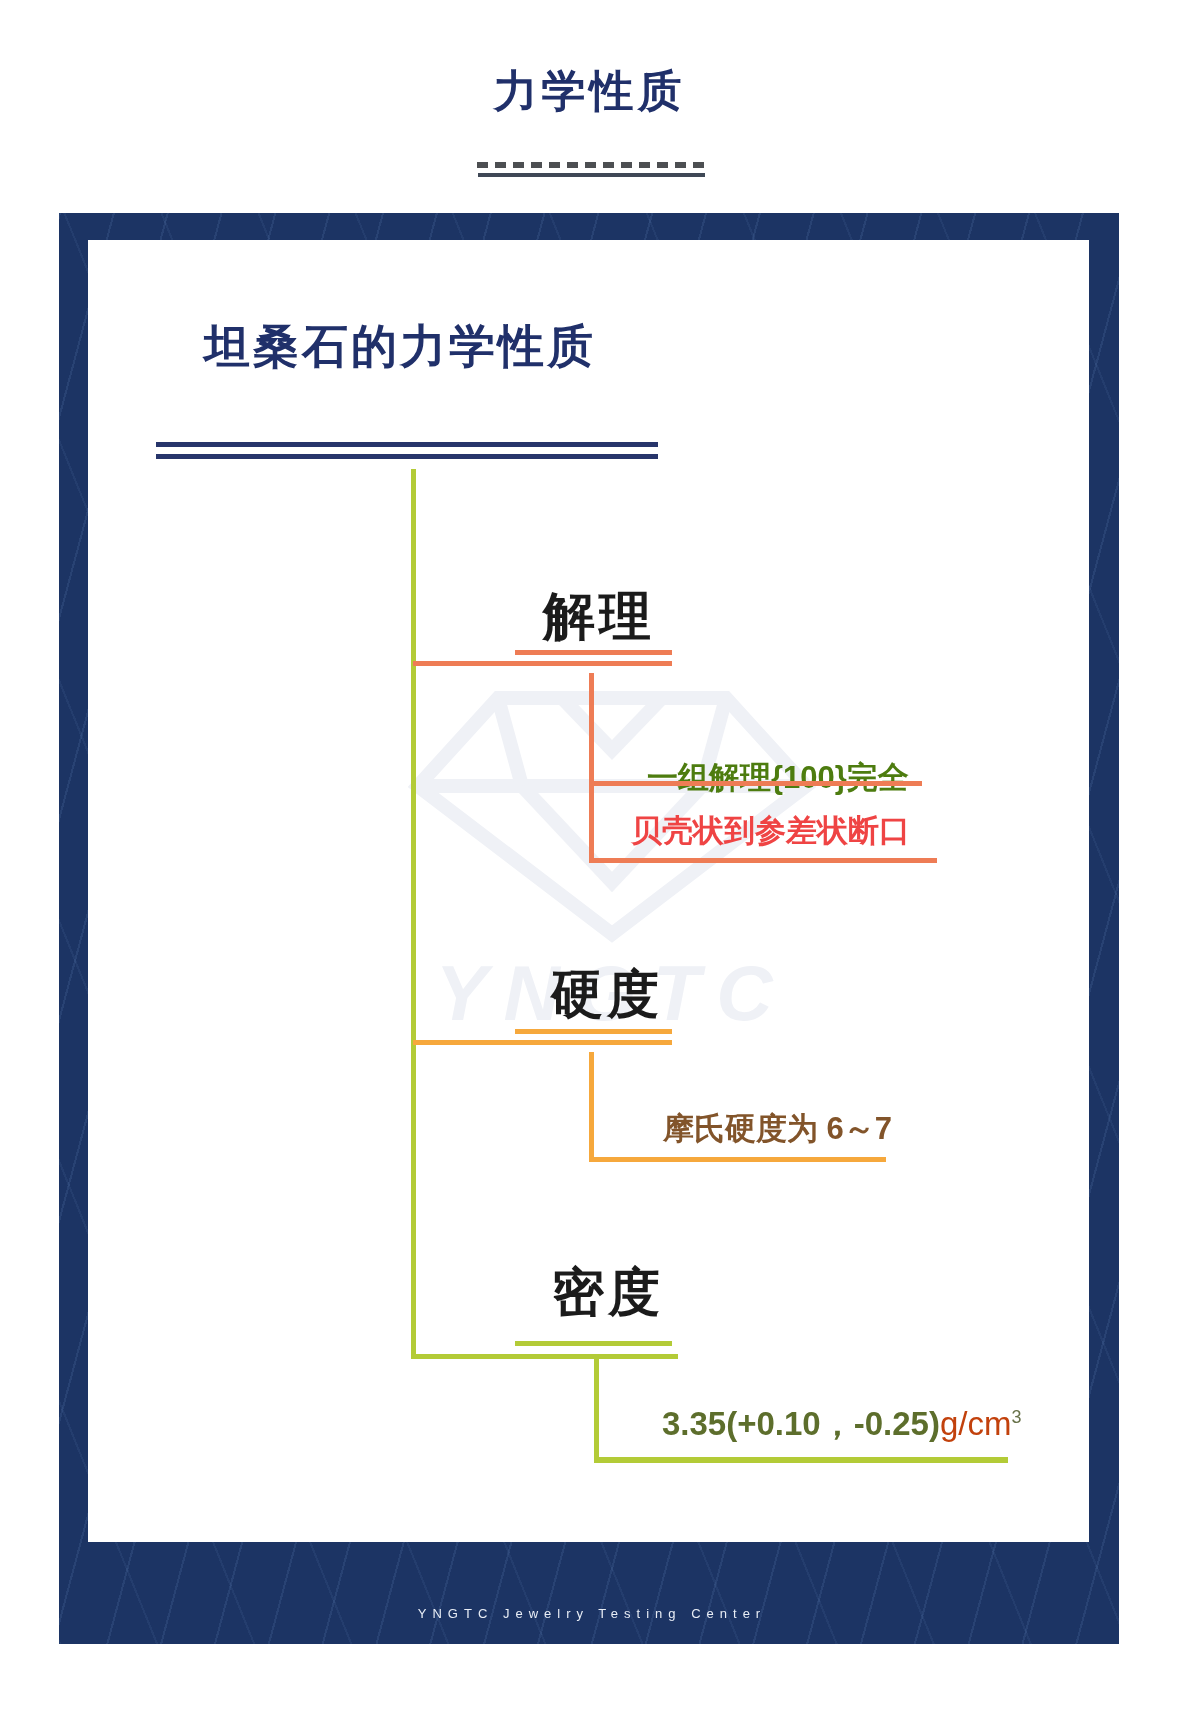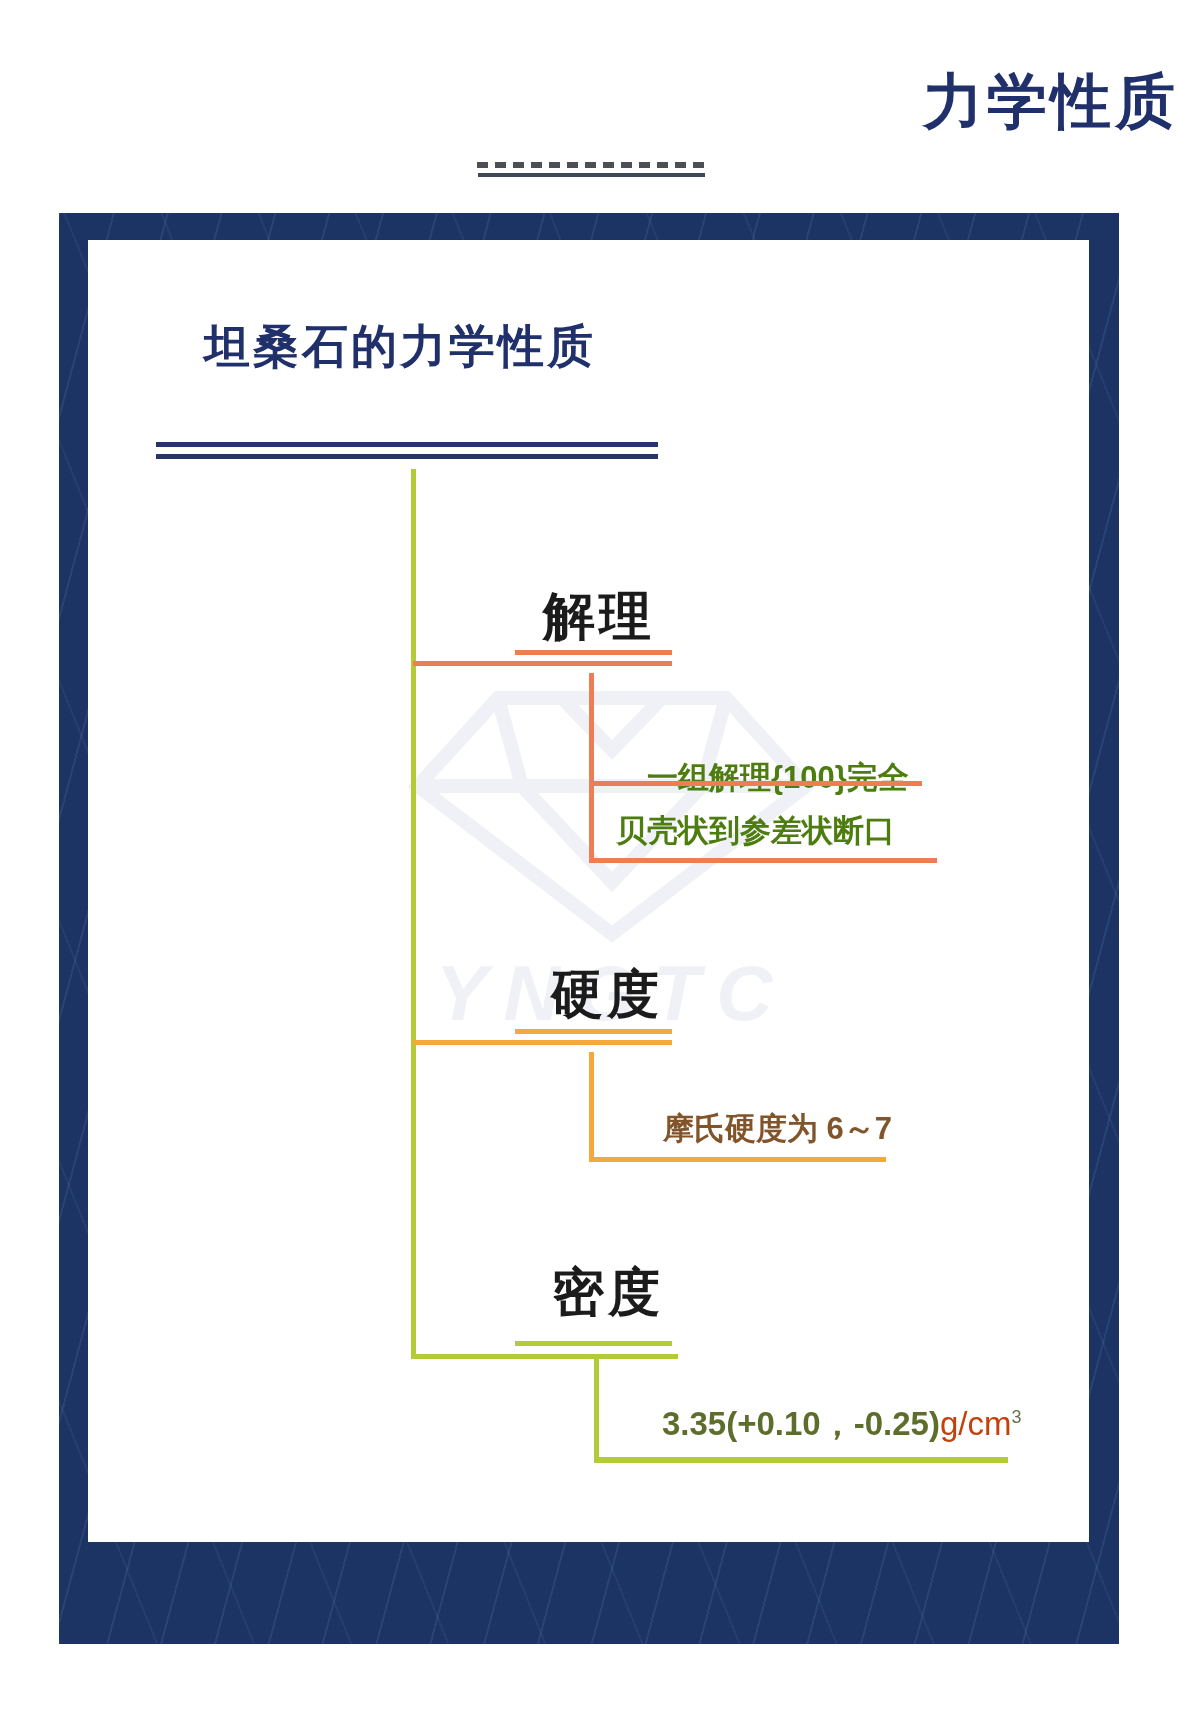--- a/index.html
+++ b/index.html
@@ -3,22 +3,22 @@
 <meta charset="utf-8">
 <style>
   html,body { margin:0; padding:0; background:#ffffff; }
   .page {
     position:relative; width:1179px; height:1734px; background:#ffffff;
     font-family:"Liberation Sans","DejaVu Sans",sans-serif; overflow:hidden;
   }
 
   
   .page-title {
-    position:absolute; top:62px; left:0; width:100%; text-align:right;
-    font-size:60px; font-weight:bold; color:#20306a; letter-spacing:4px;
+    position:absolute; top:62px; left:0; width:100%; text-align:center;
+    font-size:44px; font-weight:bold; color:#20306a; letter-spacing:4px;
   }
   .title-dashes {
     position:absolute; top:162px; left:477px; width:228px; height:6px;
     background:repeating-linear-gradient(90deg,#4d4f52 0 11px,transparent 11px 18px);
   }
   .title-rule {
     position:absolute; top:173px; left:478px; width:227px; height:4px; background:#3f4856;
   }
 
   
@@ -63,21 +63,21 @@
   }
   .child-text { position:absolute; font-size:31px; font-weight:bold; }
 
   
   .b1-label { left:543px; top:582px; }
   .b1-up   { left:515px; top:650px; width:157px; height:5px; background:#ee7c55; }
   .b1-low  { left:413px; top:661px; width:259px; height:5px; background:#ee7c55; }
   .b1-drop { left:589px; top:673px; width:5px;  height:190px; background:#ee7c55; }
   .b1c1-text { left:647px; top:757px; color:#4d7c0f; }
   .b1c1-line { left:589px; top:781px; width:333px; height:5px; background:#ee7c55; }
-  .b1c2-text { left:616px; top:810px; color:#4d7c0f; }
+  .b1c2-text { left:631px; top:810px; color:#ef4444; }
   .b1c2-line { left:589px; top:858px; width:348px; height:5px; background:#ee7c55; }
 
   
   .b2-label { left:551px; top:960px; }
   .b2-up   { left:515px; top:1029px; width:157px; height:5px; background:#f6a83c; }
   .b2-low  { left:413px; top:1040px; width:259px; height:5px; background:#f6a83c; }
   .b2-drop { left:589px; top:1052px; width:5px; height:110px; background:#f6a83c; }
   .b2c1-text { left:655px; top:1108px; color:#82542a;margin-left:8px; }
   .b2c1-line { left:589px; top:1157px; width:297px; height:5px; background:#f6a83c; }
 
@@ -152,15 +152,16 @@
     <div class="child-text b2c1-text">摩氏硬度为 6～7</div>
     <div class="line b2c1-line"></div>
 
     <div class="branch-label b3-label">密度</div>
     <div class="line b3-up"></div>
     <div class="line b3-low"></div>
     <div class="line b3-drop"></div>
     <div class="child-text b3c1-text"><span>3.35(+0.10，-0.25)</span><span class="unit">g/cm</span><sup>3</sup></div>
     <div class="line b3c1-line"></div>
 
+    <div class="footer-en">YNGTC Jewelry Testing Center</div>
 
   </div>
 </div>
 
 </body></html>

